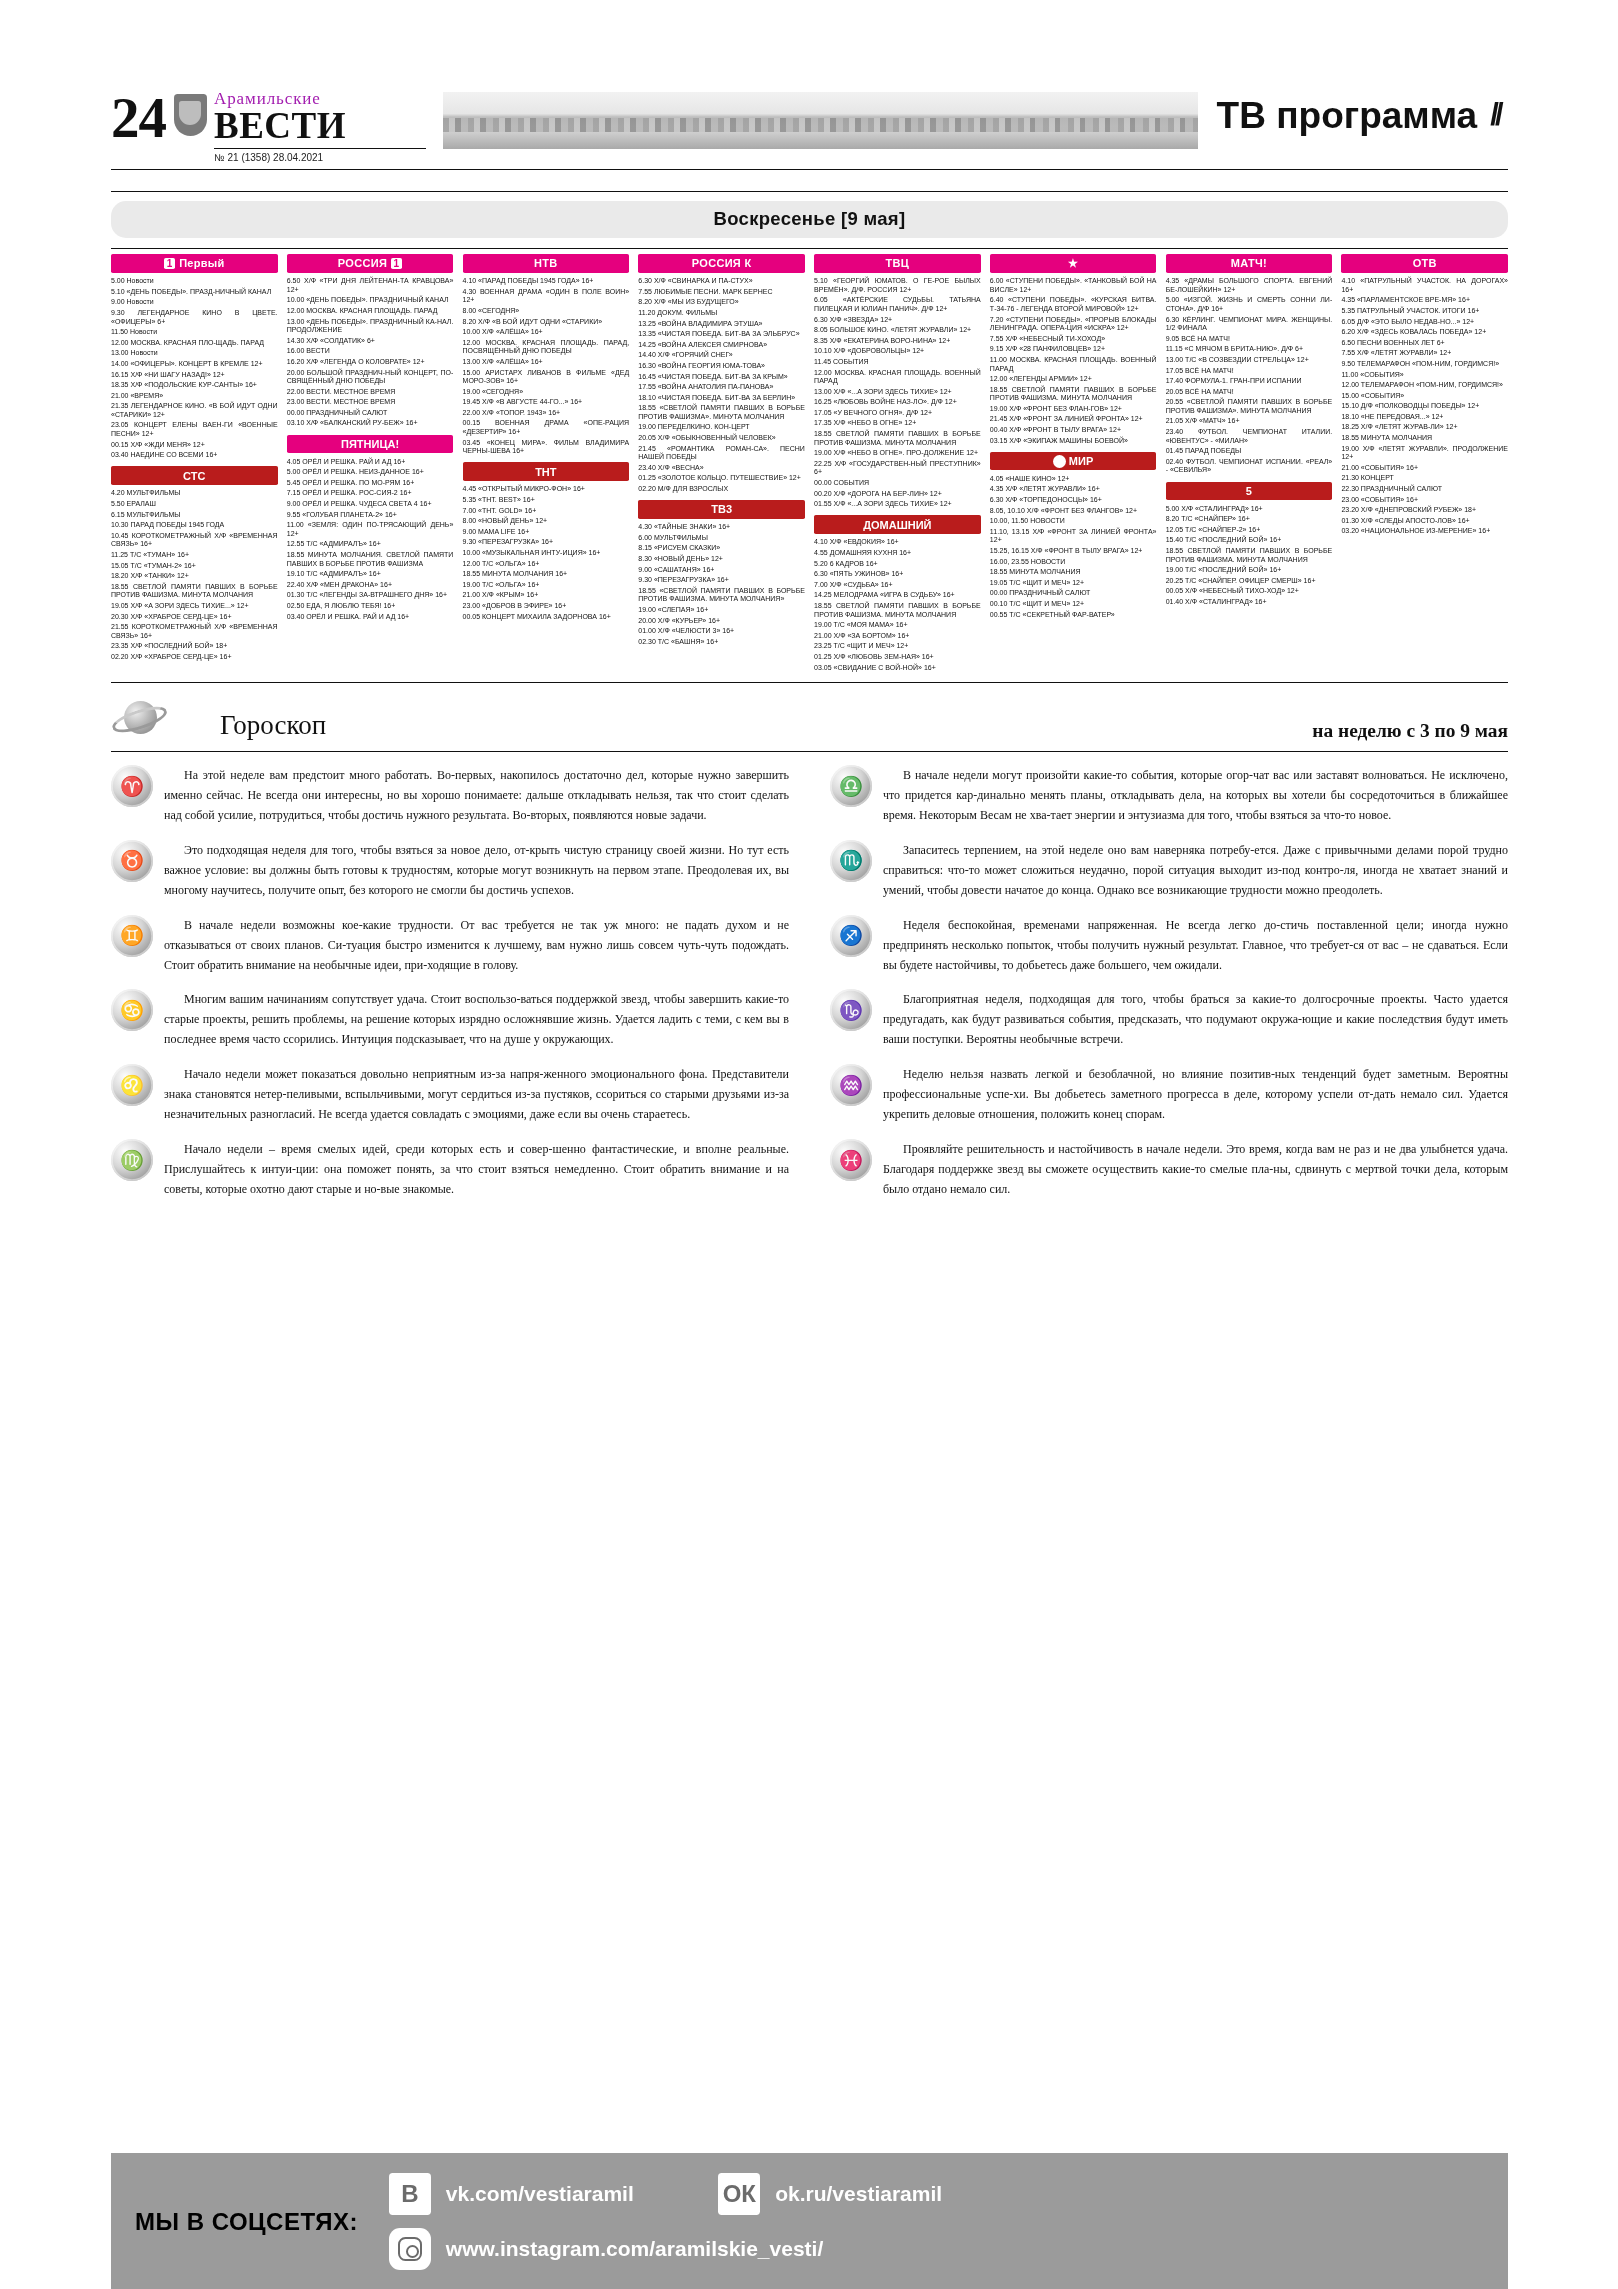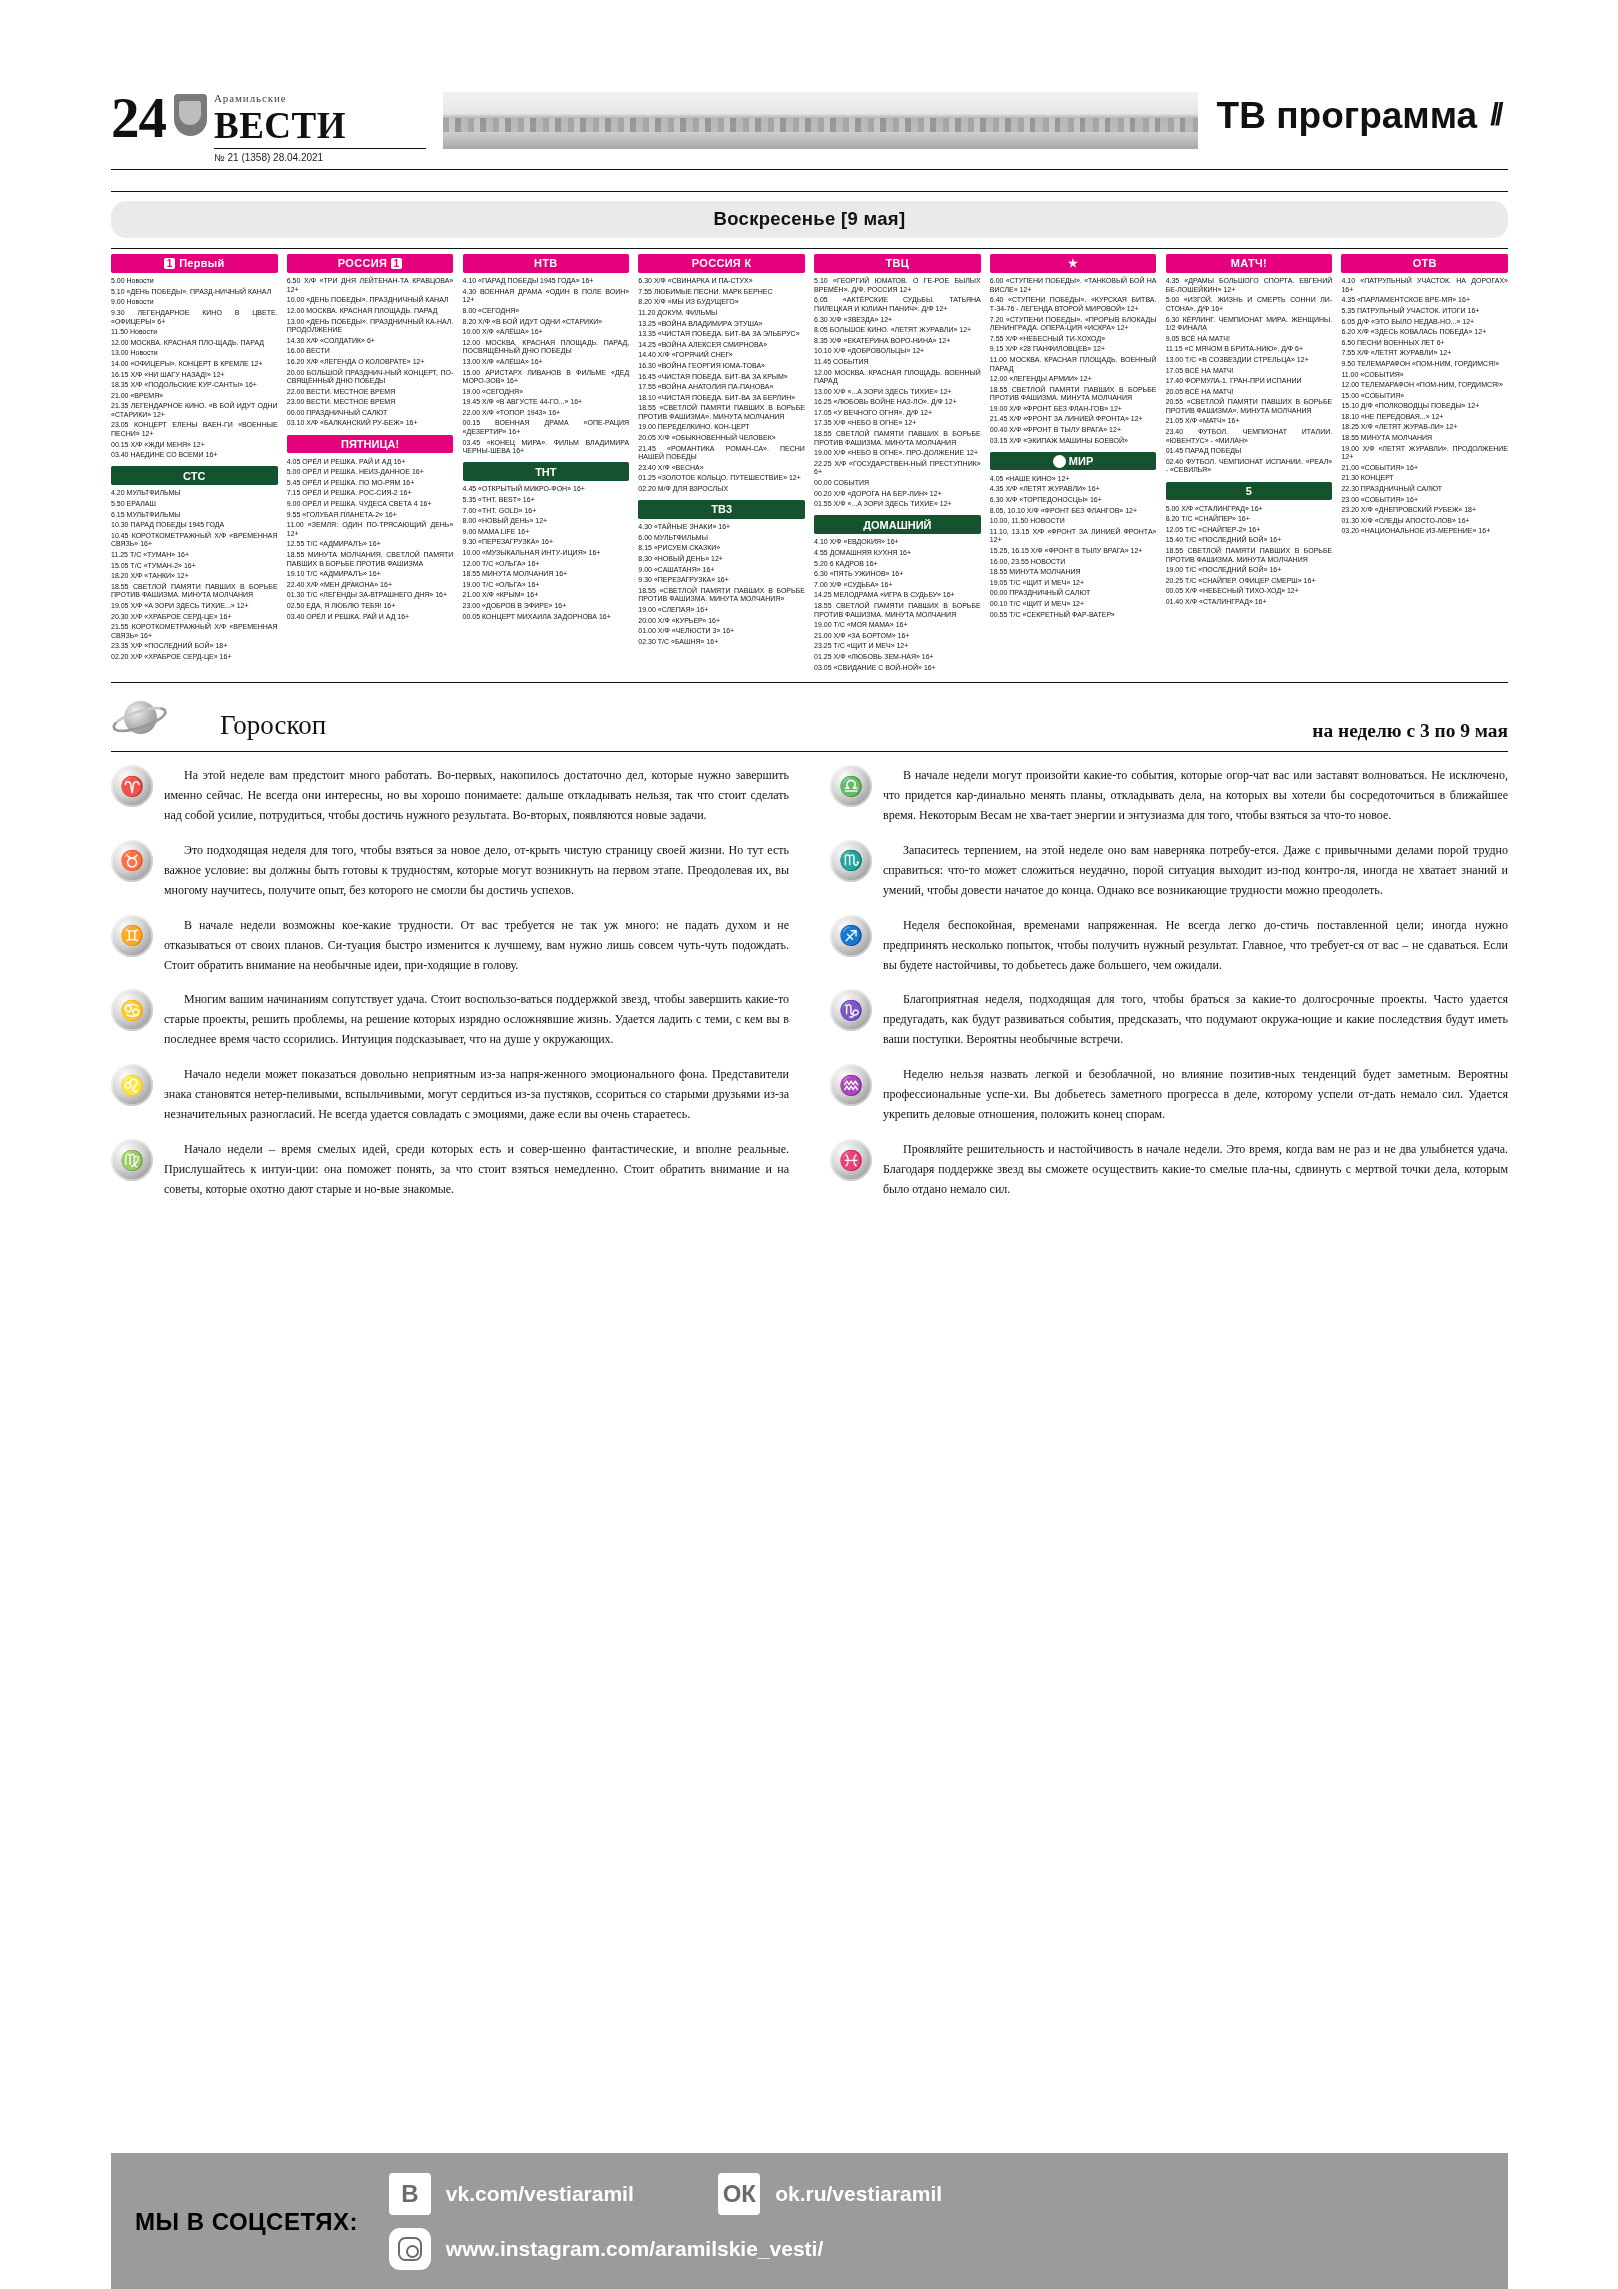--- a/index.html
+++ b/index.html
@@ -43,23 +43,23 @@
     position: relative;
   }
   .crest:after{
     content:"";
     position:absolute; left:5.5px; top:7.4px; right:5.5px; bottom:11px;
     background:#bdbdbd; border-radius:2.8px 2.8px 11px 11px;
   }
   .title-block { margin-top: 1.8px; }
   .title-top {
     font-family: "Liberation Serif", serif;
-    font-size: 11px;
+    font-size: 17px;
     letter-spacing: 0.9px;
-    color: #404040;
+    color: #a21caf;
     line-height: 17.5px;
   }
   .title-main {
     font-family: "Liberation Serif", serif;
     font-weight: bold;
     font-size: 37px;
     line-height: 37px;
     letter-spacing: 0.5px;
     color: #111;
   }
@@ -153,21 +153,21 @@
     font-size: 7px;
     line-height: 8.6px;
     text-align: justify;
     color: #111;
     margin-bottom: 0;
   }
   .prog p { margin: 0 0 2px 0; }
   .sub-logo {
     height: 18.5px;
     display:flex; align-items:center; justify-content:center;
-    background:#14532d; color:#fff; font-weight:bold; font-size:11px;
+    background:#b91c1c; color:#fff; font-weight:bold; font-size:11px;
     margin: 6.5px 0 4.6px 0; border-radius:1.8px;
   }
   .sub-logo.pyat { background:#e5007e; }
   .logo-circ {
     width:13px; height:13px; border-radius:50%;
     background:#fff; display:inline-block; margin-right:2.8px;
   }
 
   .tvgrid-bottomrule { margin: 7.4px 111px 0 111px; border-top: 1.8px solid #111; }
 

